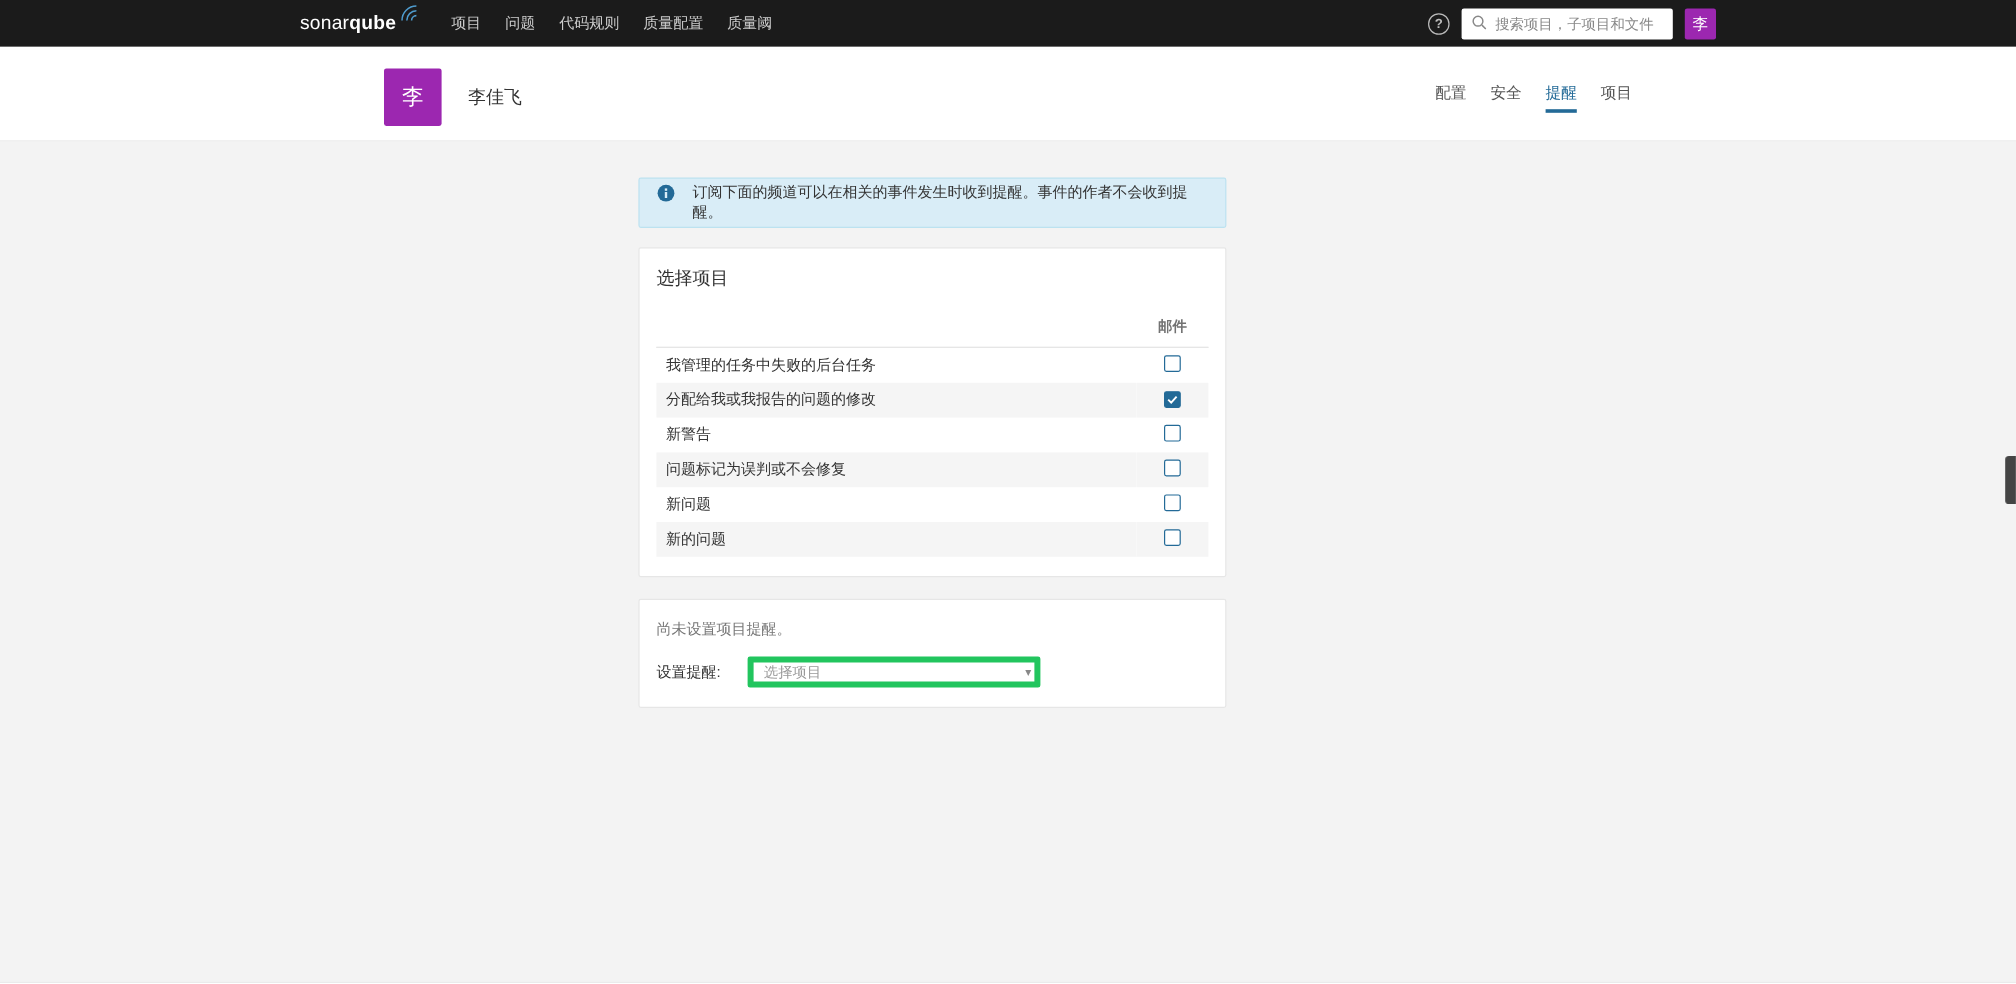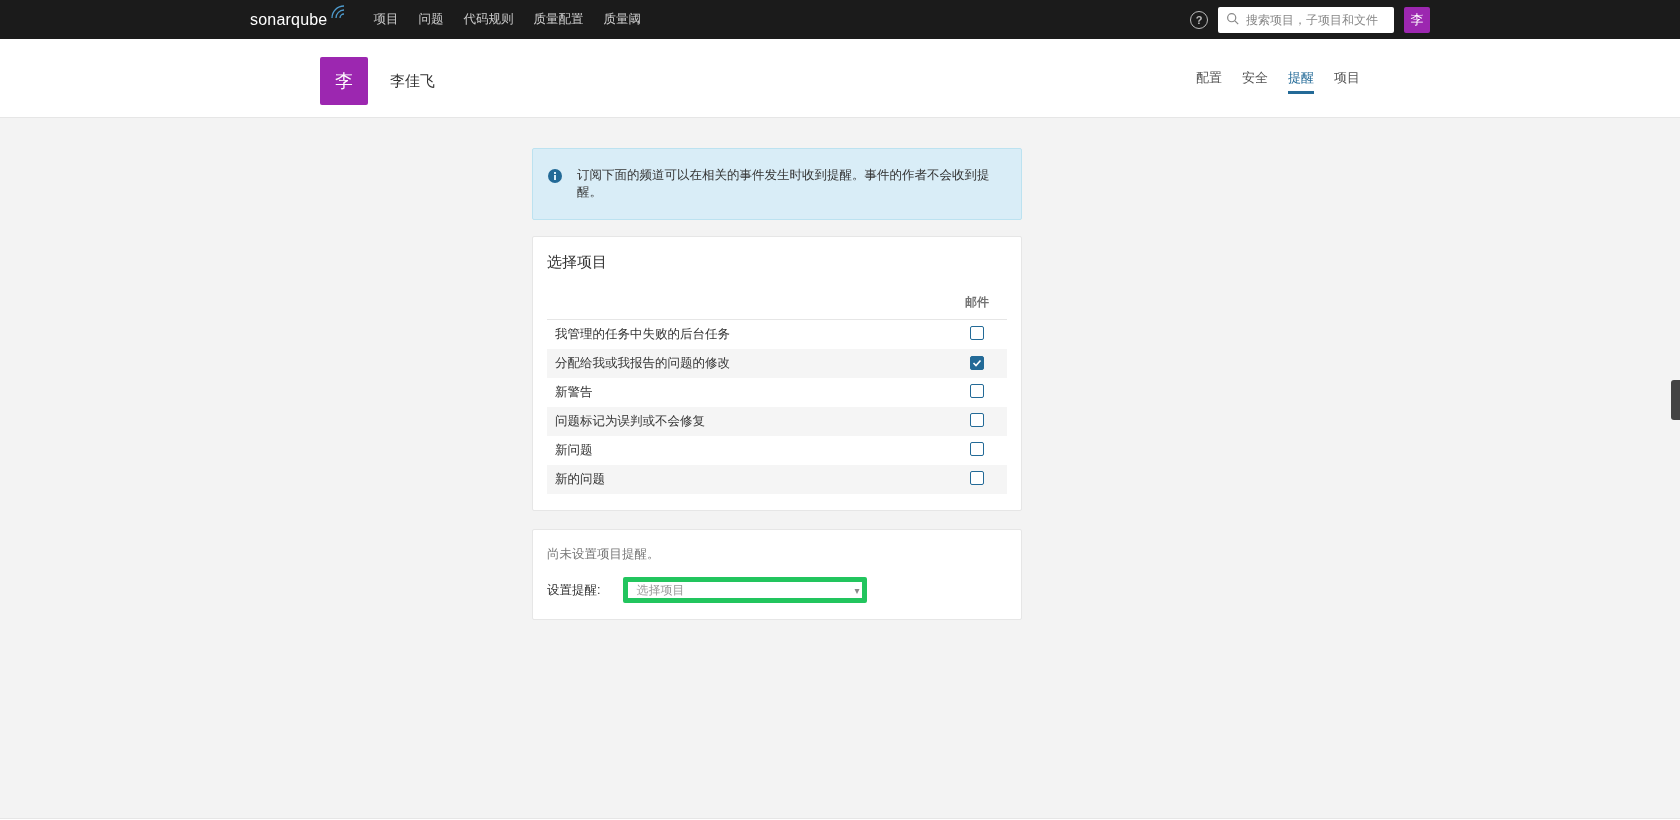--- a/index.html
+++ b/index.html
@@ -4,21 +4,21 @@
 <style>
   * { box-sizing: border-box; margin: 0; padding: 0; }
   body { font-family: -apple-system, BlinkMacSystemFont, "Segoe UI", Helvetica, Arial, sans-serif; font-size: 13px; color: #333; background: #fff; }
 
   
   .topnav { background: #1b1b1b; height: 39px; display: flex; align-items: center; padding: 0 20px; color: #ccc; }
   .topnav-left { display: flex; align-items: center; gap: 0; }
   .logo { display: flex; align-items: baseline; margin-right: 18px; margin-left: 230px; }
   .logo-text { color: #fff; font-size: 16px; letter-spacing: 0.2px; }
   .logo-thin { font-weight: 300; }
-  .logo-bold { font-weight: 400; }
+  .logo-bold { font-weight: 700; }
   .logo-icon { display: inline-block; margin-left: 4px; position: relative; top: -6px; }
   .nav-links { display: flex; gap: 0; }
   .nav-link { color: #ccc; text-decoration: none; padding: 0 10px; font-size: 12.5px; height: 39px; display: flex; align-items: center; cursor: pointer; }
   .topnav-right { margin-left: auto; display: flex; align-items: center; gap: 10px; }
   .help-icon { width: 18px; height: 18px; border: 1.5px solid #bbb; border-radius: 50%; display: flex; align-items: center; justify-content: center; color: #bbb; font-size: 11px; font-weight: bold; cursor: pointer; }
   .search-box { position: relative; }
   .search-input { width: 176px; height: 26px; border: none; border-radius: 2px; padding: 0 10px 0 28px; font-size: 12px; background: #fff; color: #333; outline: none; }
   .search-input::placeholder { color: #888; }
   .search-glyph { position: absolute; left: 8px; top: 50%; transform: translateY(-50%); color: #888; }
   .avatar-small { width: 26px; height: 26px; background: #9c27b0; color: #fff; display: flex; align-items: center; justify-content: center; border-radius: 2px; font-size: 13px; cursor: pointer; margin-right: 230px; }
@@ -28,21 +28,21 @@
   .subheader-inner { max-width: 1080px; margin: 0 auto; display: flex; align-items: center; padding: 0 20px; }
   .avatar-big { width: 48px; height: 48px; background: #9c27b0; color: #fff; display: flex; align-items: center; justify-content: center; font-size: 18px; border-radius: 2px; margin-right: 22px; }
   .username { font-size: 15px; color: #333; }
   .subtabs { margin-left: auto; display: flex; gap: 20px; justify-content: space-between; }
   .subtab { color: #555; text-decoration: none; font-size: 13px; padding-bottom: 4px; cursor: pointer; }
   .subtab.active { color: #236a97; border-bottom: 3px solid #236a97; font-weight: 500; }
 
   
   .main-bg { background: #f3f3f3; min-height: calc(100vh - 120px); padding: 30px 0 60px; }
   .container { max-width: 490px; margin-left: 532px; }
-  .info-banner { background: #d9edf7; border: 1px solid #bce2f0; border-radius: 2px; padding: 18px 14px; display: flex; align-items: flex-start; gap: 14px; color: #333; font-size: 12.5px; margin-bottom: 16px; }
+  .info-banner { background: #d9edf7; border: 1px solid #bce2f0; border-radius: 2px; padding: 3px 14px; display: flex; align-items: flex-start; gap: 14px; color: #333; font-size: 12.5px; margin-bottom: 16px; }
   .info-icon-wrap { color: #236a97; flex-shrink: 0; margin-top: 1px; }
 
   .panel { background: #fff; border: 1px solid #e6e6e6; border-radius: 2px; padding: 16px 14px; margin-bottom: 18px; }
   .panel-title { font-size: 15px; color: #333; margin-bottom: 16px; font-weight: 500; }
 
   table.notif { width: 100%; border-collapse: collapse; }
   table.notif th { text-align: center; font-size: 12px; font-weight: 600; color: #737373; padding: 6px 4px 8px; border-bottom: 1px solid #e6e6e6; }
   table.notif th:first-child { text-align: left; }
   table.notif td { padding: 6px 8px; font-size: 12.5px; color: #333; }
   table.notif tr.alt td { background: #f5f5f5; }

